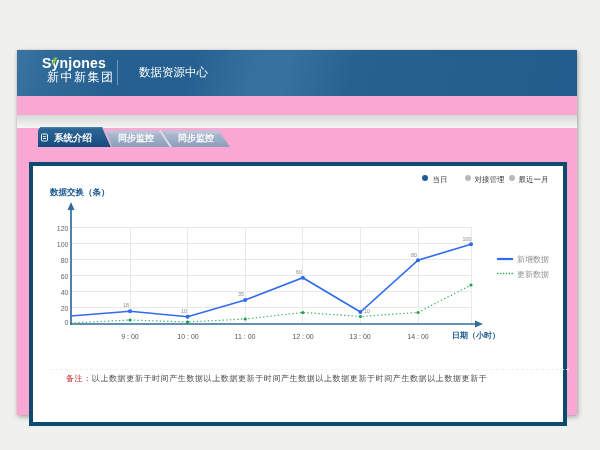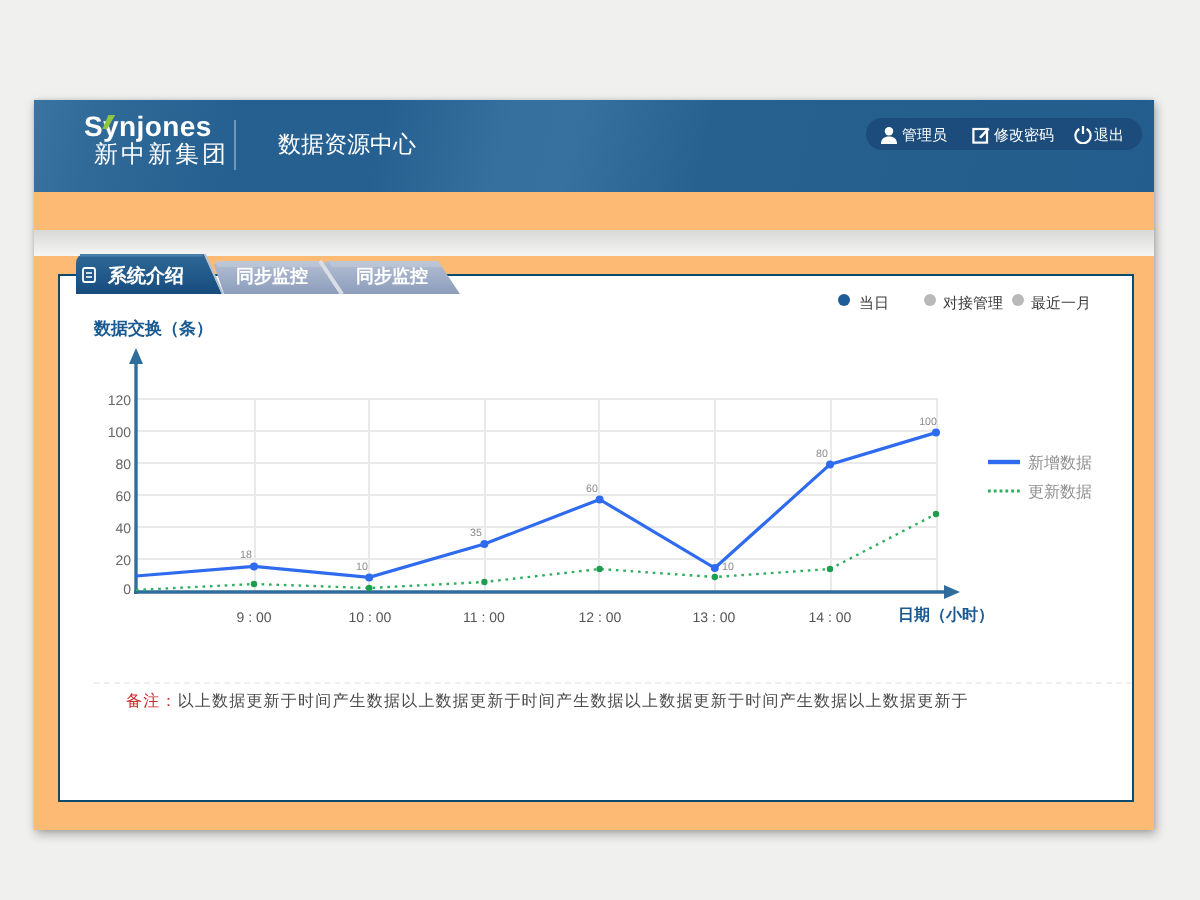--- a/index.html
+++ b/index.html
@@ -1,19 +1,19 @@
 <!DOCTYPE html>
 <html><head>
 <meta charset="utf-8">
 <style>
   * { margin:0; padding:0; box-sizing:border-box; }
   html,body { width:600px; height:450px; overflow:hidden; }
   body { background:#f0f0ef; font-family:"Liberation Sans", sans-serif; position:relative; }
   .page { position:absolute; left:17px; top:50px; width:560px; height:365px;
-          background:#fdba74; box-shadow:1px 2px 5px rgba(0,0,0,0.3), 0 0 2px rgba(0,0,0,0.12); }
+          background:#f9a8d4; box-shadow:1px 2px 5px rgba(0,0,0,0.3), 0 0 2px rgba(0,0,0,0.12); }
   
   .hdr { position:absolute; left:0; top:0; width:560px; height:46px;
          background:linear-gradient(103deg,#3a74a2 0%, #306a99 6%, #256090 18%, #256090 31%, #35709f 42%, #3771a0 48%, #26618f 60%, #235d8d 100%); }
   .logo-en { position:absolute; left:25px; top:5px; color:#fff; font-size:14px; font-weight:bold; letter-spacing:0.2px; }
   .logo-en .grn { color:#fff; }
   .grnmark { position:absolute; left:33px; top:6.5px; z-index:2; }
   .logo-cn { position:absolute; left:30px; top:19px; color:#fff; font-size:12px; font-weight:normal; letter-spacing:1.5px; }
   .hdr-sep { position:absolute; left:100px; top:10px; width:1px; height:25px; background:rgba(255,255,255,0.35); }
   .hdr-title { position:absolute; left:106px; top:15px; color:#fff; font-size:11.5px; letter-spacing:0px;margin-left:16px; }
   .pill { position:absolute; left:416px; top:9px; width:138px; height:16px; border-radius:8px;
@@ -22,58 +22,41 @@
   .pill svg { position:absolute; top:3.5px; }
   
   .nav { position:absolute; left:0; top:46px; width:560px; height:19px;
          background:linear-gradient(#ffffff,#ededed 65%,#e1e1e1); border-bottom:2px solid #2a6ba3; }
   .nav span { position:absolute; top:3.5px; transform:translateX(-50%); color:#1c5286; font-size:9px; font-weight:bold; }
   .nav i { position:absolute; top:3px; width:1px; height:12px; background:#c5c5c5; }
   
   .tabs { position:absolute; left:16px; top:76px; z-index:3; }
   .belownav { position:absolute; left:0; top:65px; width:560px; height:13px; background:linear-gradient(#d8d8d7,#f6f6f5); }
   
-  .panel { position:absolute; left:12px; top:87px; width:538px; height:264px;
-           background:#fff; border:1px solid #0c4a6e; }
+  .panel { position:absolute; left:12px; top:112px; width:538px; height:264px;
+           background:#fff; border:4px solid #0c4a6e; }
   .cz { position:absolute; left:0; top:0; }
   .radios { position:absolute; left:385px; top:8px; height:10px; }
   .dot { position:absolute; width:6px; height:6px; border-radius:50%; top:2px; }
   .radios span { position:absolute; top:1px; font-size:7.5px; color:#3a3a3a; white-space:nowrap; }
   .note { position:absolute; left:33px; top:206.5px; font-size:8px; color:#4a4a4a; letter-spacing:0.6px; }
   .note b { color:#cc2a2a; font-weight:normal; }
   .dash { position:absolute; left:17px; top:202.5px; width:519px; border-top:1px dashed #efefee; }
 </style>
 </head>
 <body>
 <div class="page">
   <div class="hdr">
     <div class="logo-en">S<span class="grn">y</span>njones</div>
     <svg class="grnmark" width="8" height="8" viewBox="0 0 8 8">
         <path d="M1.2,7.5 L4.2,0.5 L7.6,0.5 L3.6,7.5 Z" fill="#8dc63f"></path>
       </svg>
     <div class="logo-cn">新中新集团</div>
     <div class="hdr-sep"></div>
     <div class="hdr-title">数据资源中心</div>
-    <div class="pill">
-      <svg style="left:7px" width="9" height="9" viewBox="0 0 9 9">
-          <circle cx="4.5" cy="2.6" r="2.1" fill="#fff"></circle>
-          <path d="M0.5,9 C0.5,6.2 2.2,5.2 4.5,5.2 C6.8,5.2 8.5,6.2 8.5,9 Z" fill="#fff"></path>
-        </svg>
-      <span style="left:18px">管理员</span>
-      <svg style="left:53px" width="9" height="9" viewBox="0 0 9 9">
-          <rect x="0.7" y="1.5" width="6.8" height="6.8" fill="none" stroke="#fff" stroke-width="1.1"></rect>
-          <path d="M3.5,5.5 L8,0.8 L8.8,1.7 L4.5,6.2 Z" fill="#fff"></path>
-        </svg>
-      <span style="left:64px">修改密码</span>
-      <svg style="left:104px" width="9" height="9" viewBox="0 0 9 9">
-          <path d="M2.7,1.5 A3.8,3.8 0 1 0 6.3,1.5" fill="none" stroke="#fff" stroke-width="1.1"></path>
-          <line x1="4.5" y1="0" x2="4.5" y2="4" stroke="#fff" stroke-width="1.1"></line>
-        </svg>
-      <span style="left:114px">退出</span>
-    </div>
   </div>
   <div class="belownav"></div>
   <svg class="tabs" width="216" height="21" viewBox="0 0 216 21">
     <defs>
       <linearGradient id="gact" x1="0" y1="0" x2="0" y2="1">
         <stop offset="0" stop-color="#2e6896"></stop>
           <stop offset="0.55" stop-color="#215a8a"></stop>
           <stop offset="1" stop-color="#174b7d"></stop>
       </linearGradient>
       <linearGradient id="gina" x1="0" y1="0" x2="0" y2="1">

